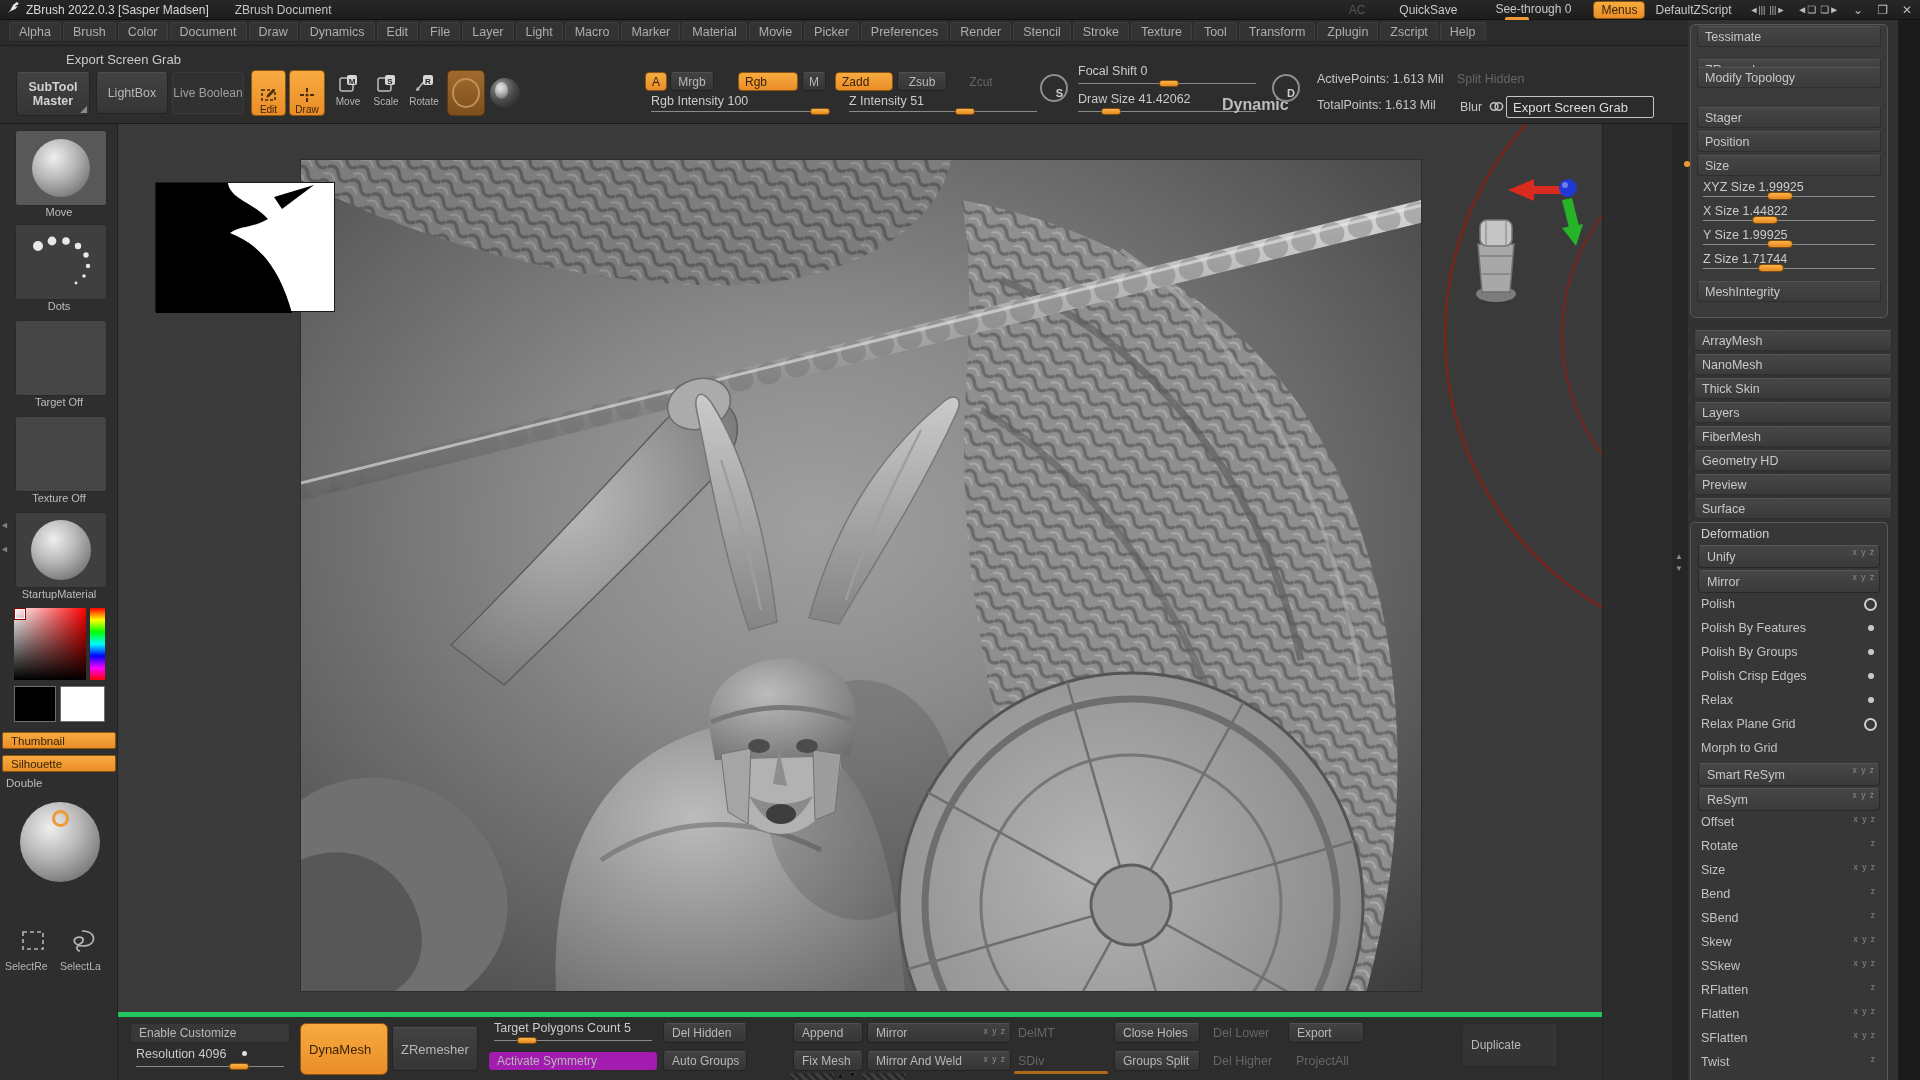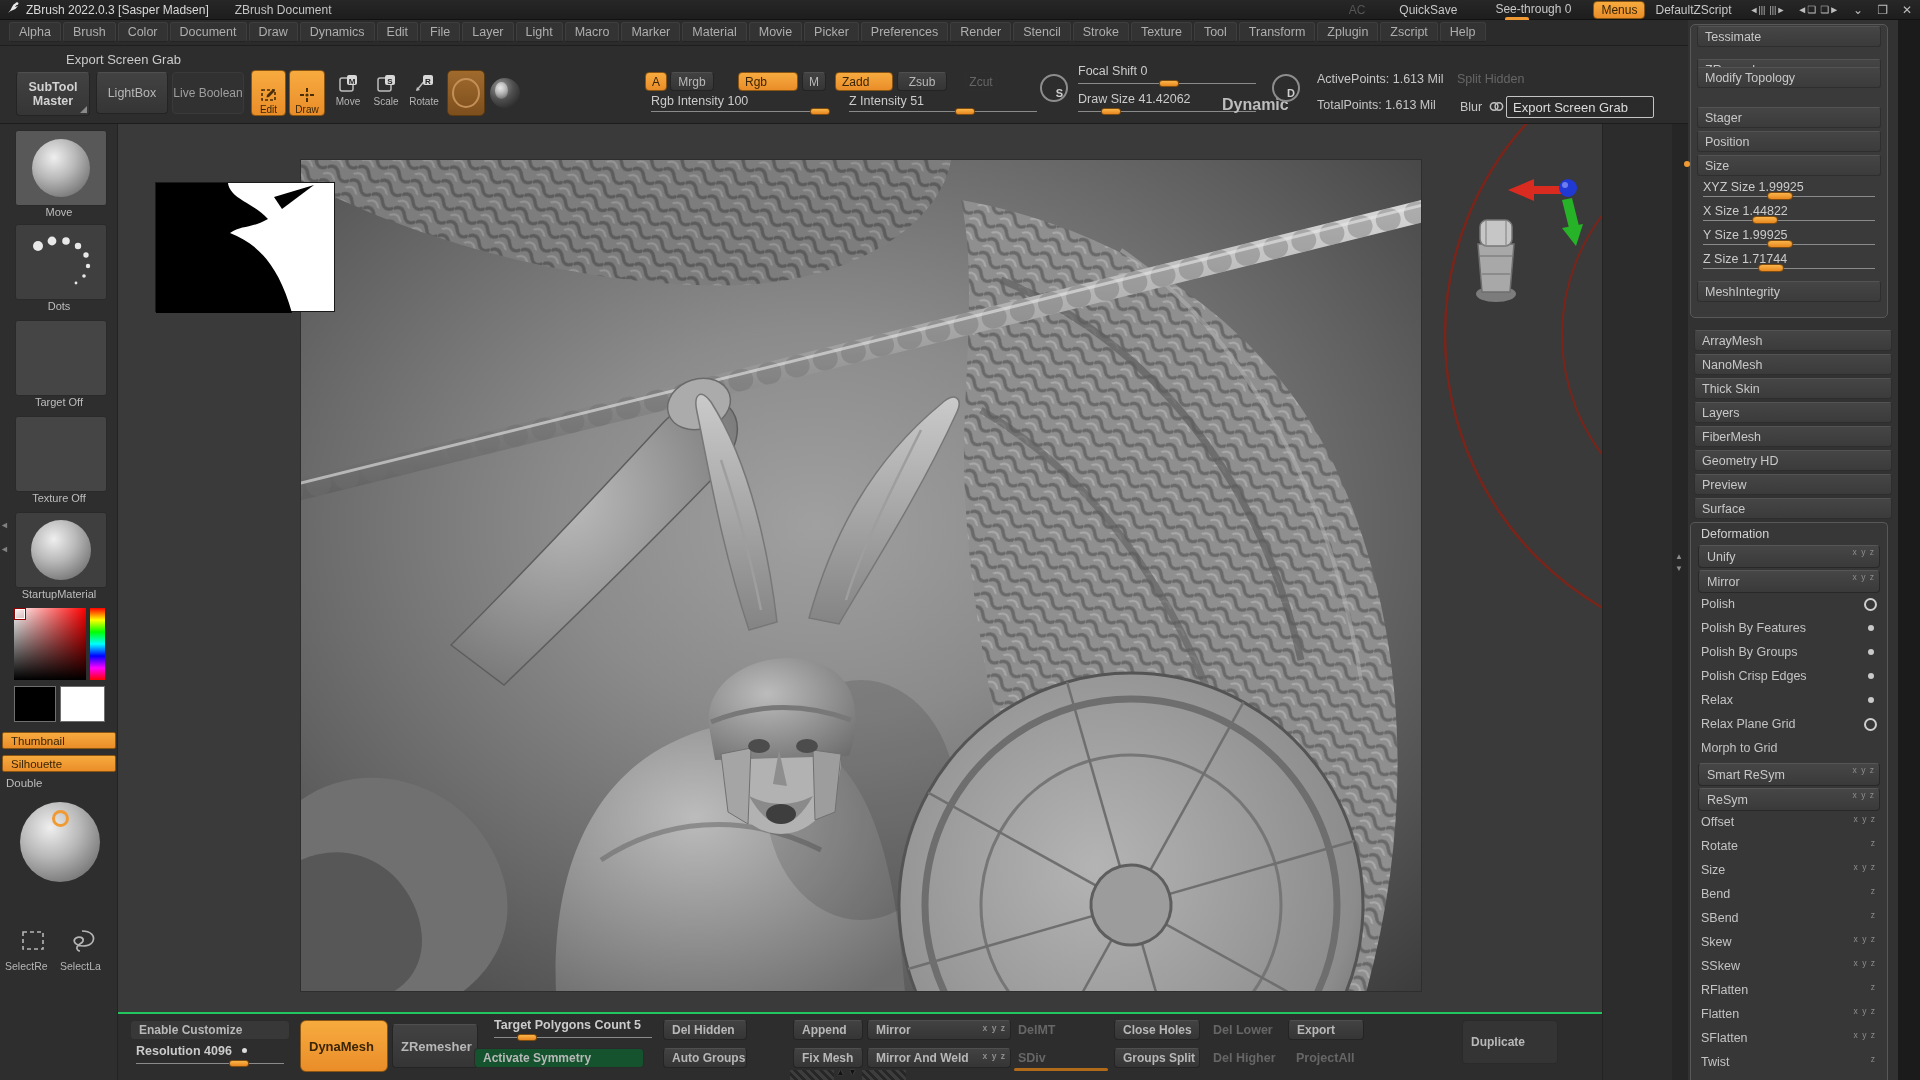--- a/index.html
+++ b/index.html
@@ -589,38 +589,38 @@
       <div class="defrow" style="top:458px;"><span class="sl-lab">RFlatten</span><span class="track"></span><span class="knob" style="left:44%;"></span><span class="mods">z</span></div>
       <div class="defrow" style="top:482px;"><span class="sl-lab">Flatten</span><span class="track"></span><span class="knob" style="left:44%;"></span><span class="mods">x y z</span></div>
       <div class="defrow" style="top:506px;"><span class="sl-lab">SFlatten</span><span class="track"></span><span class="knob" style="left:44%;"></span><span class="mods">x y z</span></div>
       <div class="defrow" style="top:530px;"><span class="sl-lab">Twist</span><span class="track"></span><span class="knob" style="left:44%;"></span><span class="mods">z</span></div>
       <div class="defrow" style="top:554px;"><span class="sl-lab">Taper</span><span class="track"></span><span class="knob" style="left:44%;"></span><span class="mods">x y z</span></div>
 
     </div>
   </div>
   <div class="abs" style="left:1898px;top:20px;width:22px;height:1060px;background:#1b1b1b;"></div>
 
-  <div class="abs" style="left:118px;top:1012px;width:1484px;height:68px;background:#2d2d2d;border-top:2px solid #22c55e;font-weight:bold;">
+  <div class="abs" style="left:118px;top:1012px;width:1484px;height:68px;background:#2d2d2d;border-top:5px solid #22c55e;">
     <div class="btn abs flat" style="left:12px;top:6px;width:160px;height:20px;background:#383838;border-color:#2c2c2c;">Enable Customize</div>
     <div class="sl" style="left:12px;top:30px;width:160px;height:24px;">
       <span class="sl-lab" style="font-size:12.5px;">Resolution 4096</span>
       <span class="track"></span>
         <span class="knob" style="left:62%;"></span>
       <span style="position:absolute;left:70%;top:4px;width:5px;height:5px;background:#ddd;border-radius:50%;"></span>
     </div>
 
     <div class="btn orange abs" style="left:182px;top:6px;width:88px;height:52px;border-radius:6px;font-size:13px;justify-content:flex-start;padding-left:8px;">DynaMesh</div>
     <div class="btn abs" style="left:274px;top:10px;width:86px;height:44px;font-size:13px;justify-content:flex-start;padding-left:8px;">ZRemesher</div>
 
     <div class="sl" style="left:370px;top:4px;width:170px;height:24px;">
       <span class="sl-lab" style="font-size:12.5px;">Target Polygons Count 5</span>
       <span class="track"></span>
         <span class="knob" style="left:17%;"></span>
     </div>
-    <div class="btn abs flat" style="left:356px;top:34px;width:170px;height:20px;background:#14532d;border-color:#2a2a2a;">Activate Symmetry</div>
+    <div class="btn abs flat" style="left:370px;top:34px;width:170px;height:20px;background:#a21caf;border-color:#2a2a2a;">Activate Symmetry</div>
 
     <div class="btn abs flat" style="left:545px;top:6px;width:84px;height:20px;">Del Hidden</div>
     <div class="btn abs flat" style="left:545px;top:34px;width:84px;height:20px;">Auto Groups</div>
 
     <div class="btn abs flat" style="left:675px;top:6px;width:70px;height:20px;">Append</div>
     <div class="btn abs flat" style="left:675px;top:34px;width:70px;height:20px;">Fix Mesh</div>
 
     <div class="btn abs flat" style="left:749px;top:6px;width:144px;height:20px;">
       <span>Mirror</span>
         <span class="mods" style="top:2px;">x y z</span>

